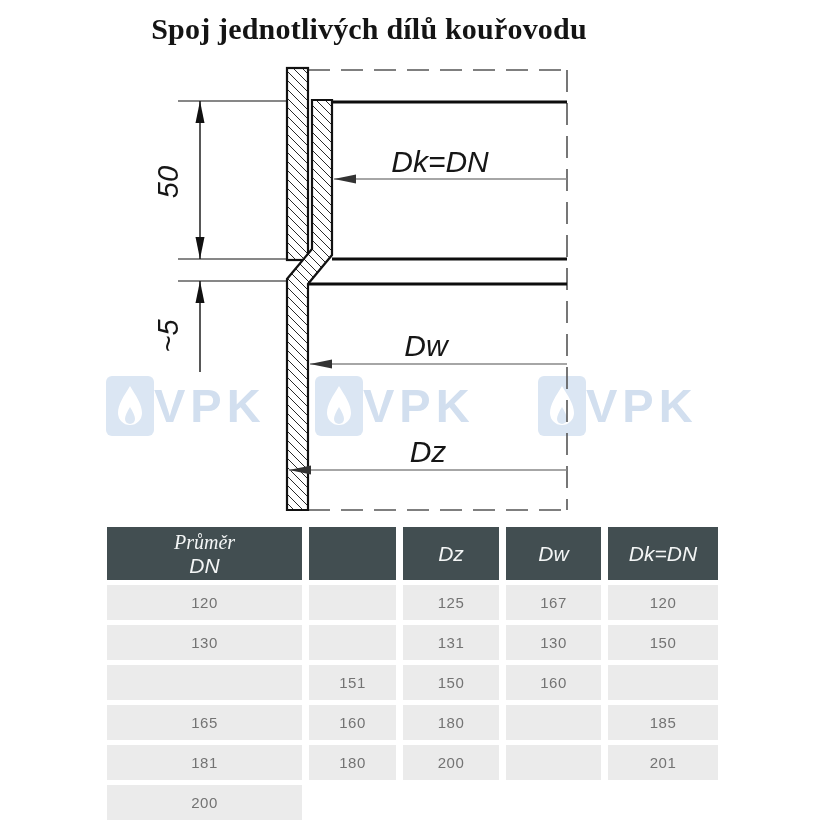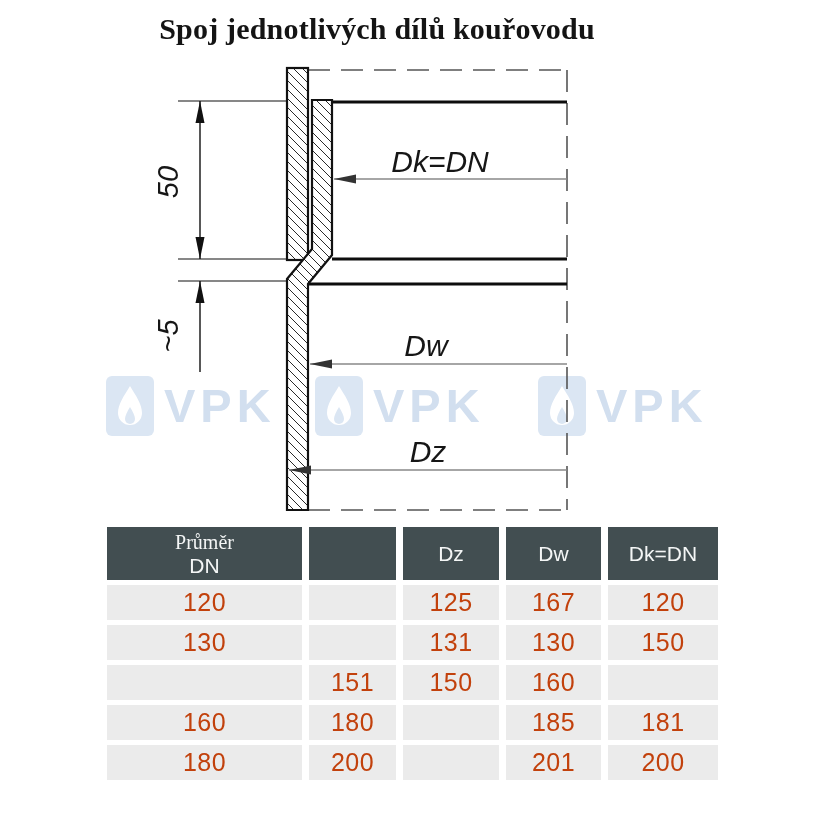--- a/index.html
+++ b/index.html
@@ -4,50 +4,50 @@
 <style>
   html,body{margin:0;padding:0;}
   body{
     width:823px;height:823px;position:relative;background:#ffffff;
     font-family:"Liberation Sans",sans-serif;overflow:hidden;
   }
   
   .title{
     position:absolute;top:12px;left:0;width:738px;text-align:center;
     font-family:"Liberation Serif",serif;font-weight:700;font-size:30px;
-    color:#141414;letter-spacing:0.2px;margin-left:8px;
+    color:#141414;letter-spacing:0.2px;
   }
   
   .wm-band{position:absolute;left:0;top:375px;height:62px;width:823px;z-index:1;}
-  .wm-logo{position:absolute;top:0;height:62px;display:flex;align-items:center;gap:10px;}
+  .wm-logo{position:absolute;top:0;height:62px;display:flex;align-items:center;gap:0;}
   .wm-logo.l1{left:106px;} .wm-logo.l2{left:315px;} .wm-logo.l3{left:538px;}
   .wm-tile{width:48px;height:60px;border-radius:6px;background:#dbe6f3;
     display:flex;align-items:center;justify-content:center;}
   .wm-text{
     font-weight:700;font-size:47px;line-height:60px;letter-spacing:5px;
     color:#d2dfef;font-family:"Liberation Sans",sans-serif;
   }
   
   svg.drawing{position:absolute;left:0;top:0;z-index:2;pointer-events:none;}
   .dimlabel{font-family:"Liberation Sans",sans-serif;font-style:italic;font-size:30px;fill:#161616;}
   .dimsmall{font-family:"Liberation Sans",sans-serif;font-style:italic;font-size:29px;fill:#161616;}
   
   .spec-table{
     position:absolute;left:107px;top:527px;width:613px;z-index:3;
     display:grid;grid-template-columns:195px 87px 96px 95px 110px;
     grid-template-rows:53px;grid-auto-rows:35px;column-gap:7px;row-gap:5px;
   }
   .th{
     background:#424e51;color:#f4f6f6;display:flex;flex-direction:column;
-    align-items:center;justify-content:center;font-size:21px;line-height:24px;
+    align-items:center;justify-content:center;font-size:21px;line-height:24px;font-style:italic;
   }
   .th .serifline{font-family:"Liberation Serif",serif;font-size:20px;}
   .td{
-    background:#ebebeb;color:#c2410c;display:flex;align-items:center;
-    justify-content:center;font-size:25px;letter-spacing:0.5px;
+    background:#ebebeb;color:#737373;display:flex;align-items:center;
+    justify-content:center;font-size:15px;letter-spacing:0.5px;
   }
 </style>
 </head>
 <body>
 
 <div class="title">Spoj jednotlivých dílů kouřovodu</div>
 
 <div class="wm-band">
   <div class="wm-logo l1">
     <div class="wm-tile">
@@ -163,20 +163,21 @@
     <div class="td">130</div>
     <div class="td"></div>
     <div class="td">131</div>
     <div class="td">130</div>
     <div class="td">150</div>
     <div class="td"></div>
     <div class="td">151</div>
     <div class="td">150</div>
     <div class="td">160</div>
     <div class="td"></div>
+    <div class="td">165</div>
     <div class="td">160</div>
     <div class="td">180</div>
     <div class="td"></div>
     <div class="td">185</div>
     <div class="td">181</div>
     <div class="td">180</div>
     <div class="td">200</div>
     <div class="td"></div>
     <div class="td">201</div>
     <div class="td">200</div>

